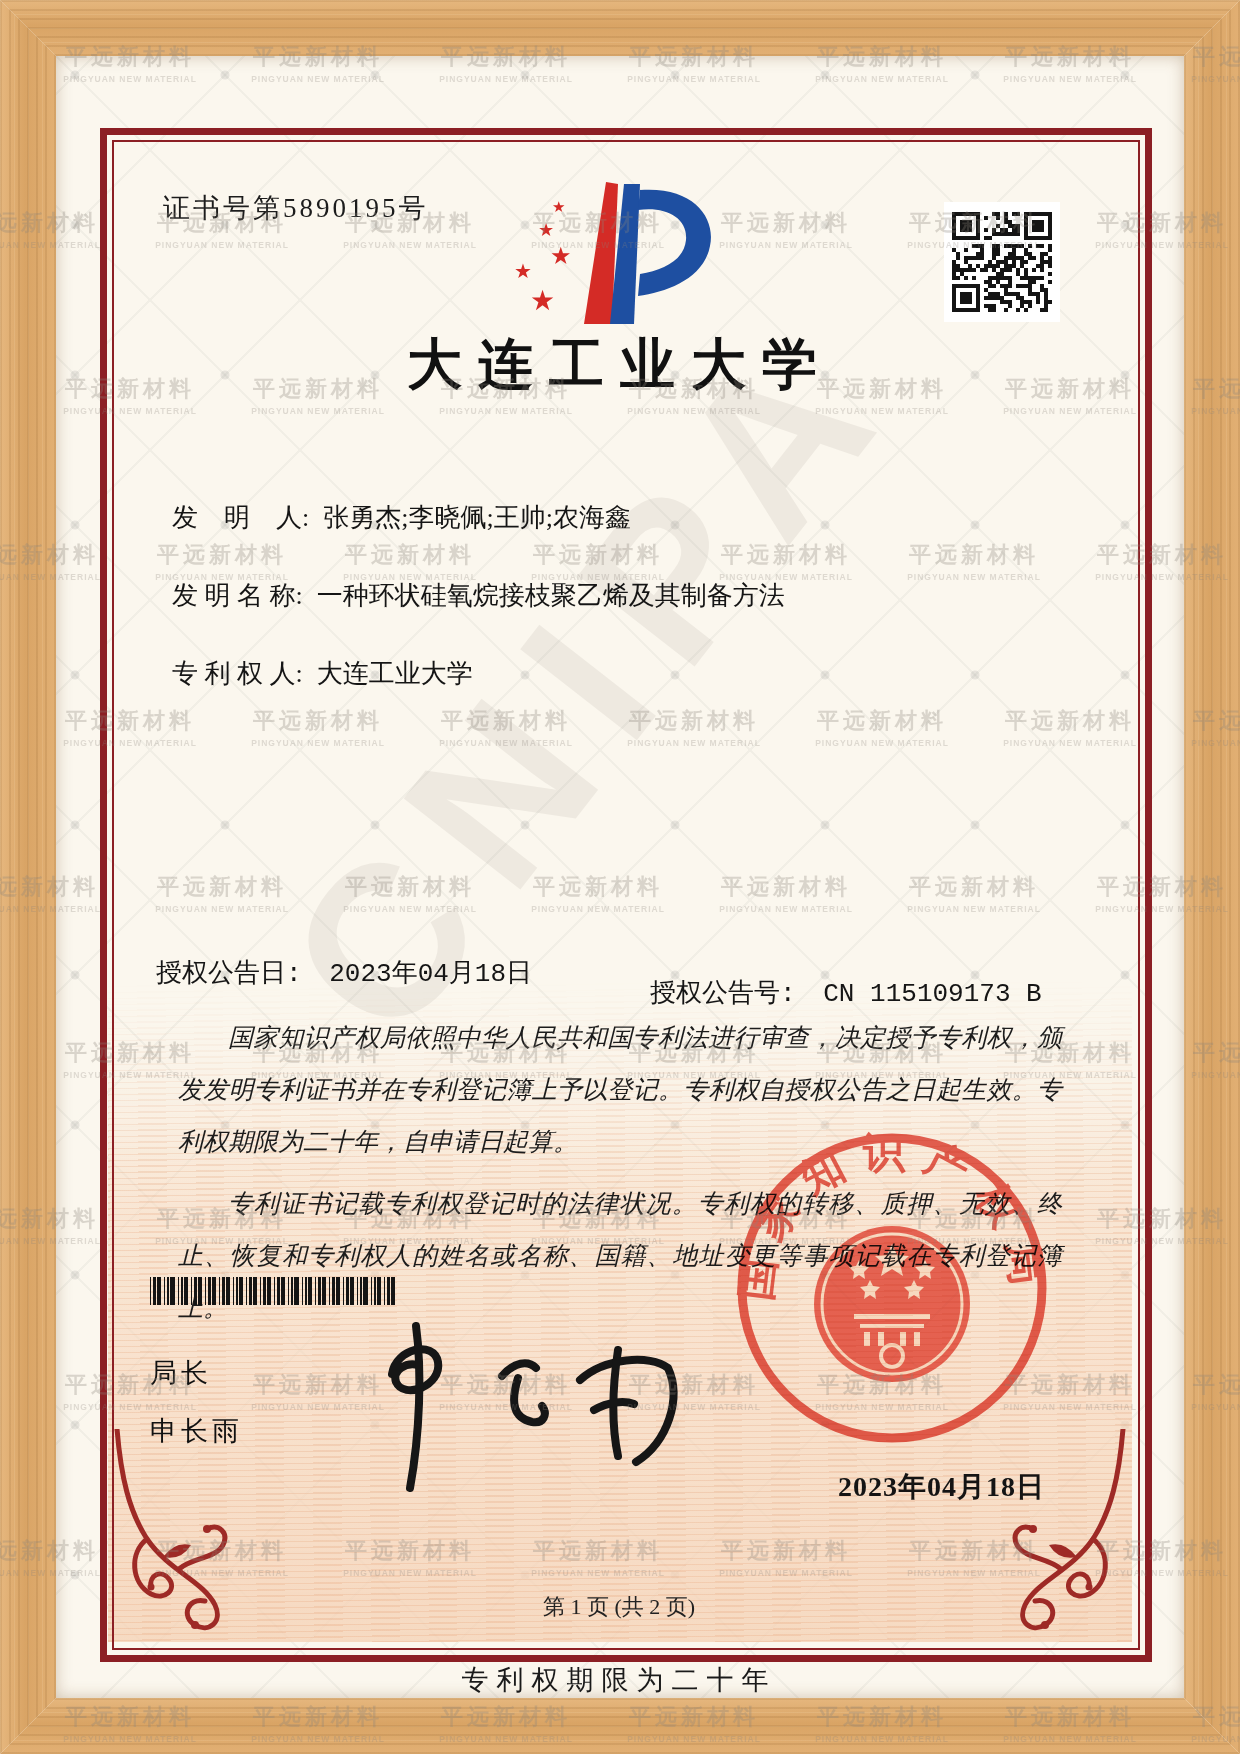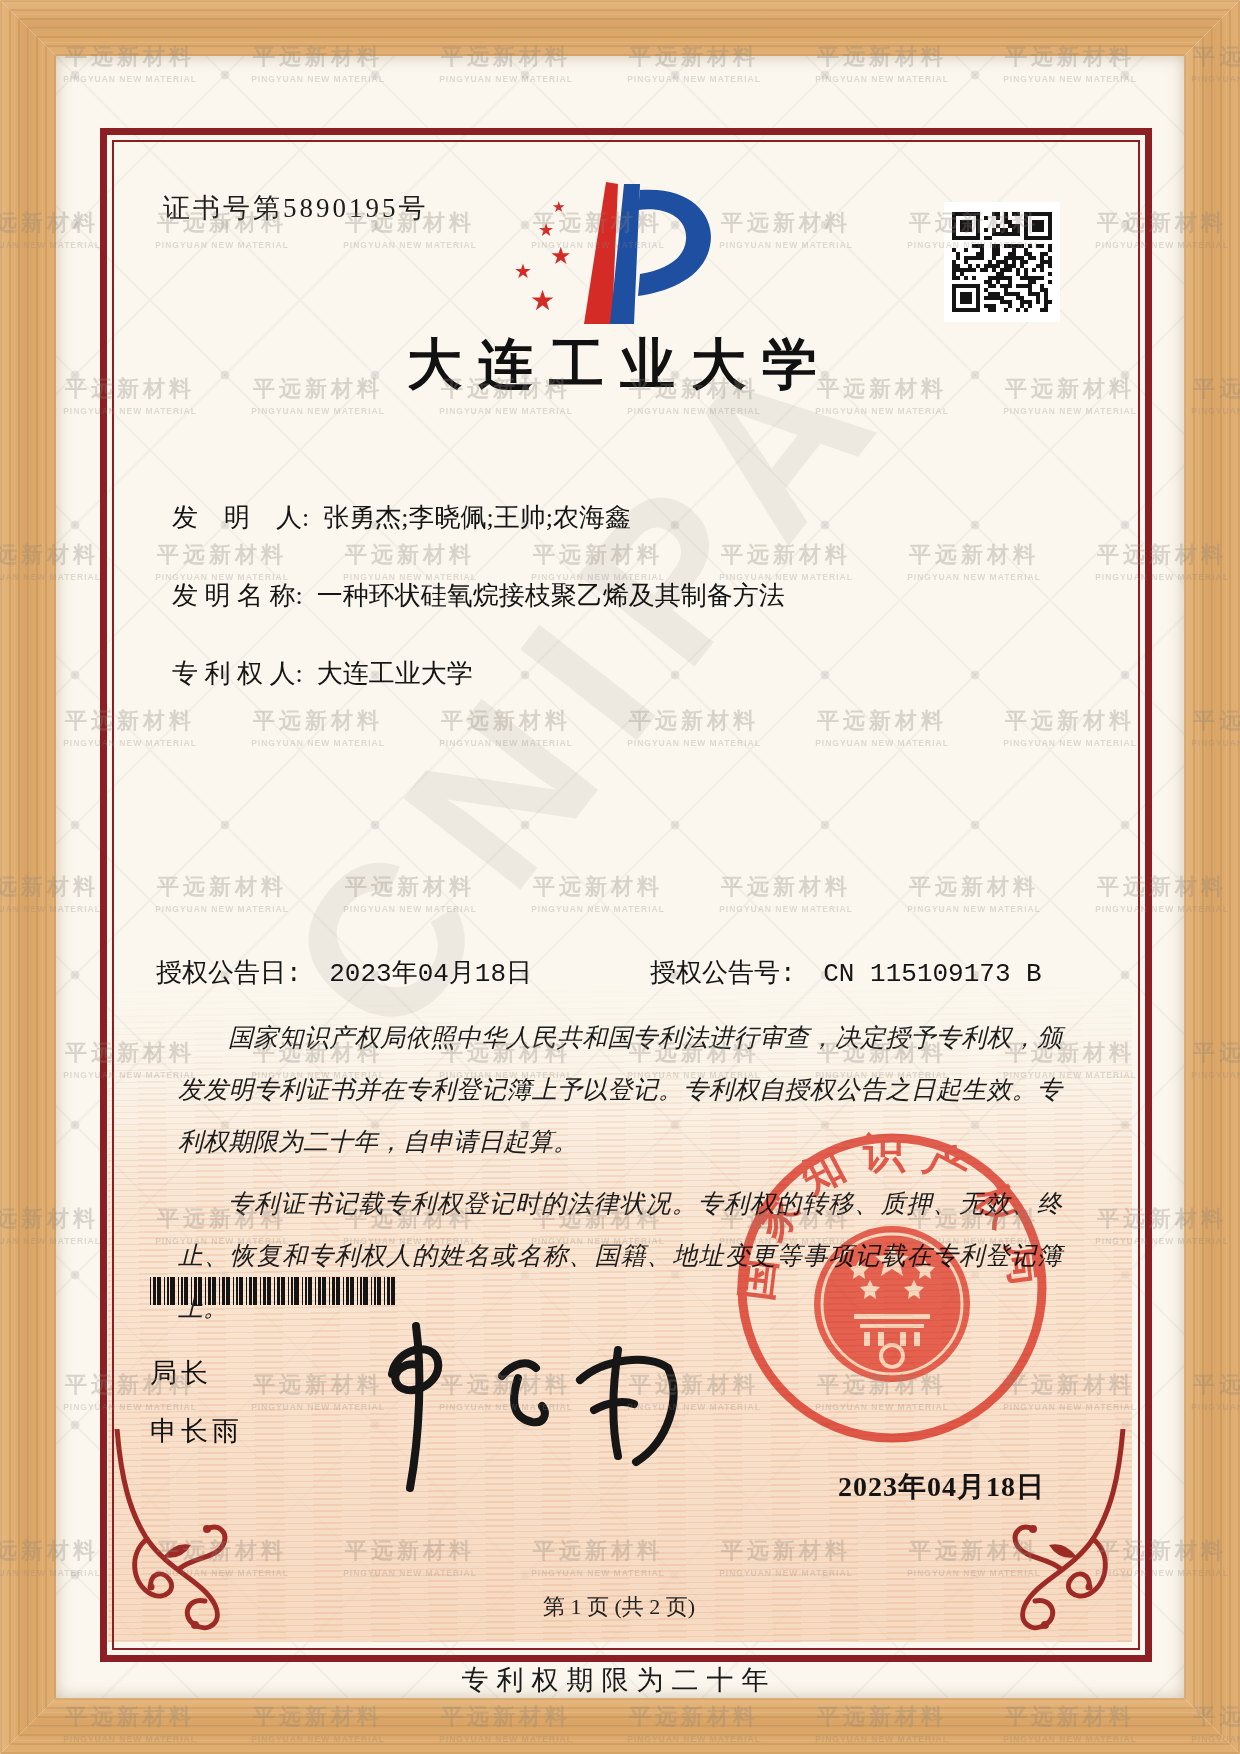--- a/index.html
+++ b/index.html
@@ -63,21 +63,21 @@
   .title{position:absolute;left:0;width:1240px;top:328px;z-index:10;text-align:center;
     font-size:55px;font-weight:bold;letter-spacing:16px;color:#111;}
 
   
   .fields{position:absolute;left:172px;top:478px;width:900px;z-index:10;}
   .field-row{height:78px;display:flex;align-items:center;font-size:26px;color:#151515;}
   .field-row .lbl{white-space:pre;}
   .field-row .val{margin-left:14px;white-space:pre;}
   .grant-row{position:absolute;left:156px;top:955px;width:940px;z-index:10;display:flex;
     font-size:26px;color:#151515;font-family:Liberation Mono, monospace;}
-  .grant-row .g2{margin-left:118px;}
+  .grant-row .g2{margin-left:118px;margin-top:20px;}
   .grant-row .val{margin-left:12px;}
 
   
   .paras{position:absolute;left:178px;top:1012px;width:884px;z-index:10;
     font-size:25px;line-height:52px;color:#1c1c1c;text-align:justify;font-style:italic;}
   .paras p{margin:0 0 10px 0;text-indent:2em;}
 
   
   .barcode{position:absolute;left:150px;top:1277px;width:372px;height:28px;z-index:10;
     display:flex;align-items:stretch;}

